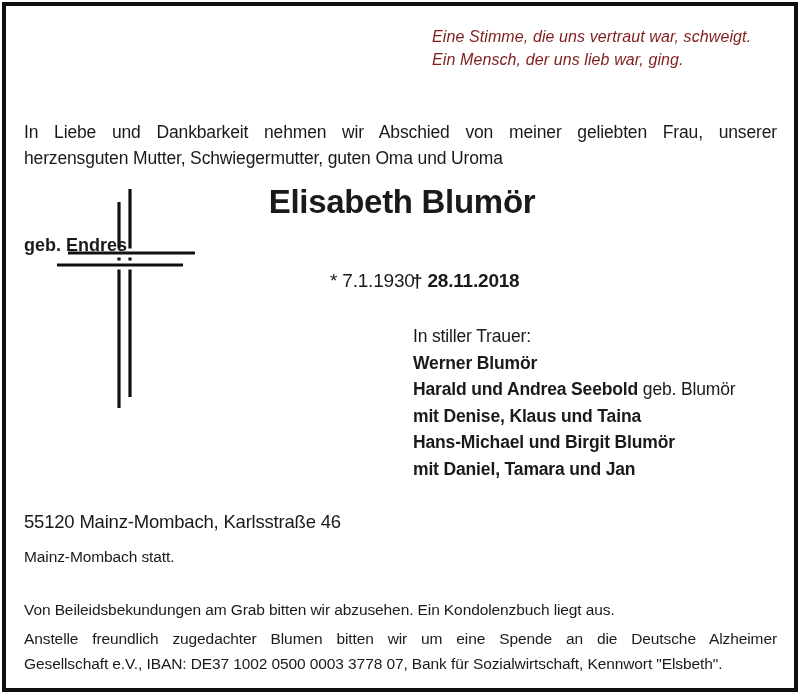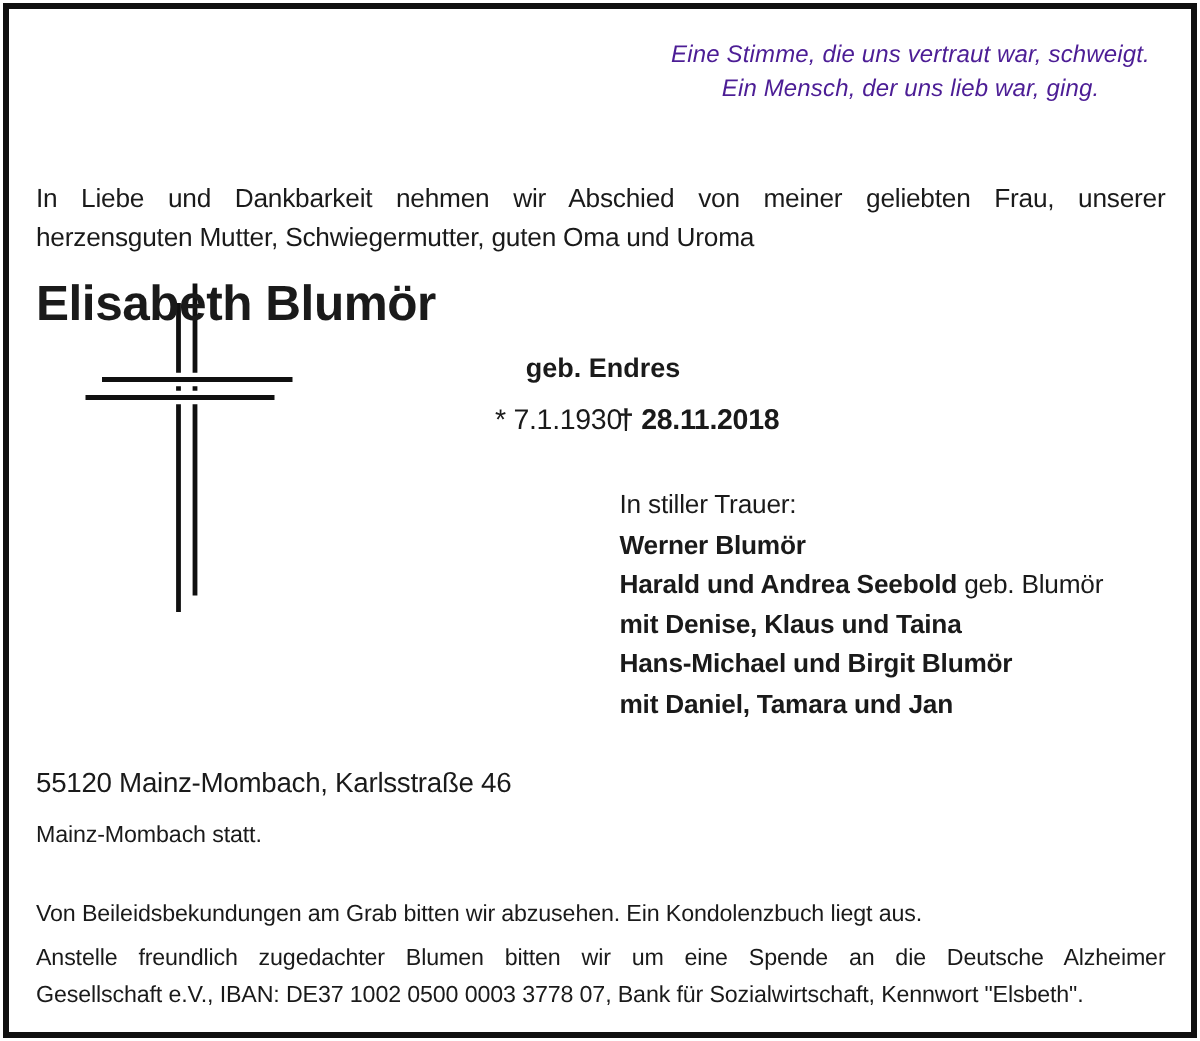--- a/index.html
+++ b/index.html
@@ -20,41 +20,40 @@
     border: 4px solid #101010;
     pointer-events: none;
   }
   .abs { position: absolute; }
 
   .quote {
     left: 432px; top: 25px; width: 350px;
     font-style: italic;
     font-size: 16px; line-height: 23px;
     letter-spacing: 0.1px;
-    color: #4c1d95;
-    text-align: center;
+    color: #7f1d1d;
   }
 
   .intro {
     left: 24px; top: 120px; width: 753px;
     font-size: 17.5px; line-height: 25.5px;
     letter-spacing: -0.15px;
   }
   .justify-full { text-align: justify; text-align-last: justify; }
 
   .cross-wrap { left: 44px; top: 182px; width: 160px; height: 232px; }
 
   .name-title {
     left: 24px; top: 183px; width: 756px;
+    text-align: center;
     font-size: 33px; font-weight: 700;
     letter-spacing: -0.3px;
   }
   .maiden {
     left: 24px; top: 235px; width: 756px;
-    text-align: center;
     font-size: 18px; font-weight: 700;
   }
   .birth-date { left: 282px; top: 270px; font-size: 19px; font-weight: 400; letter-spacing: -0.2px; margin-left: 48px; }
   .death-date { left: 412px; top: 270px; font-size: 19px; font-weight: 700; letter-spacing: -0.2px; }
 
   .mourners {
     left: 413px; top: 323px; width: 370px;
     font-size: 17.5px; line-height: 26.6px;
     letter-spacing: -0.15px;
   }

